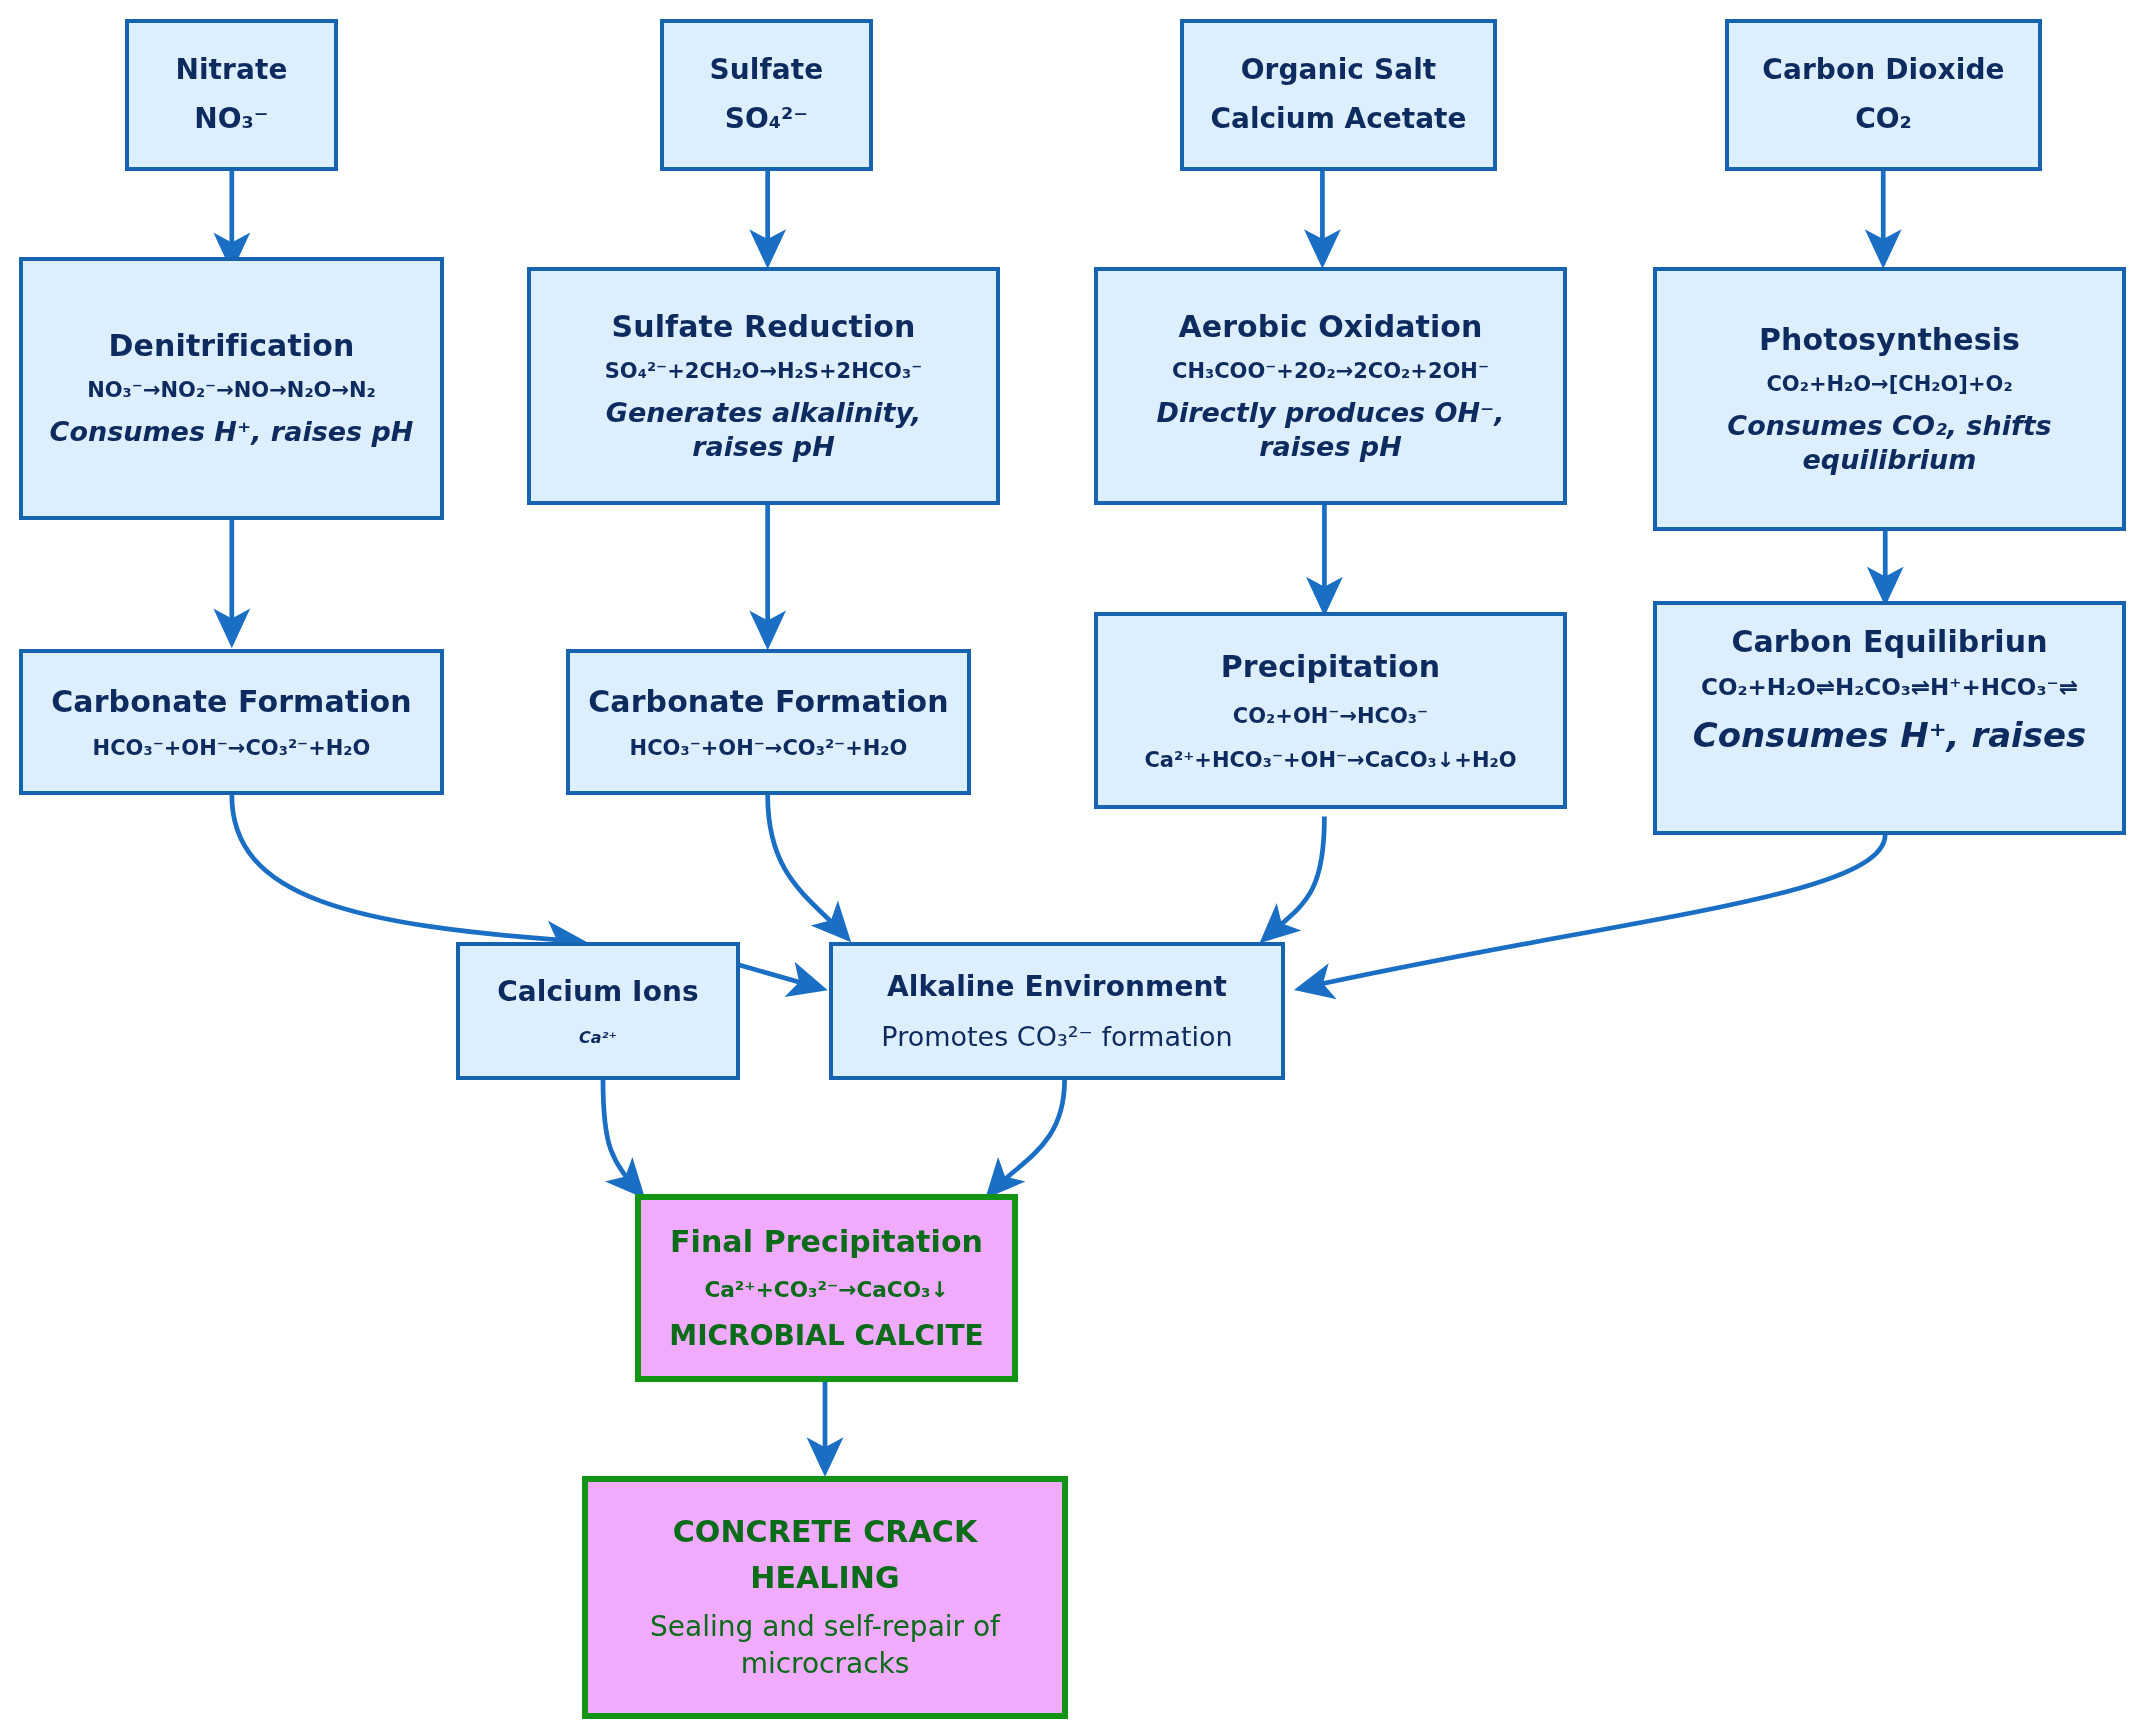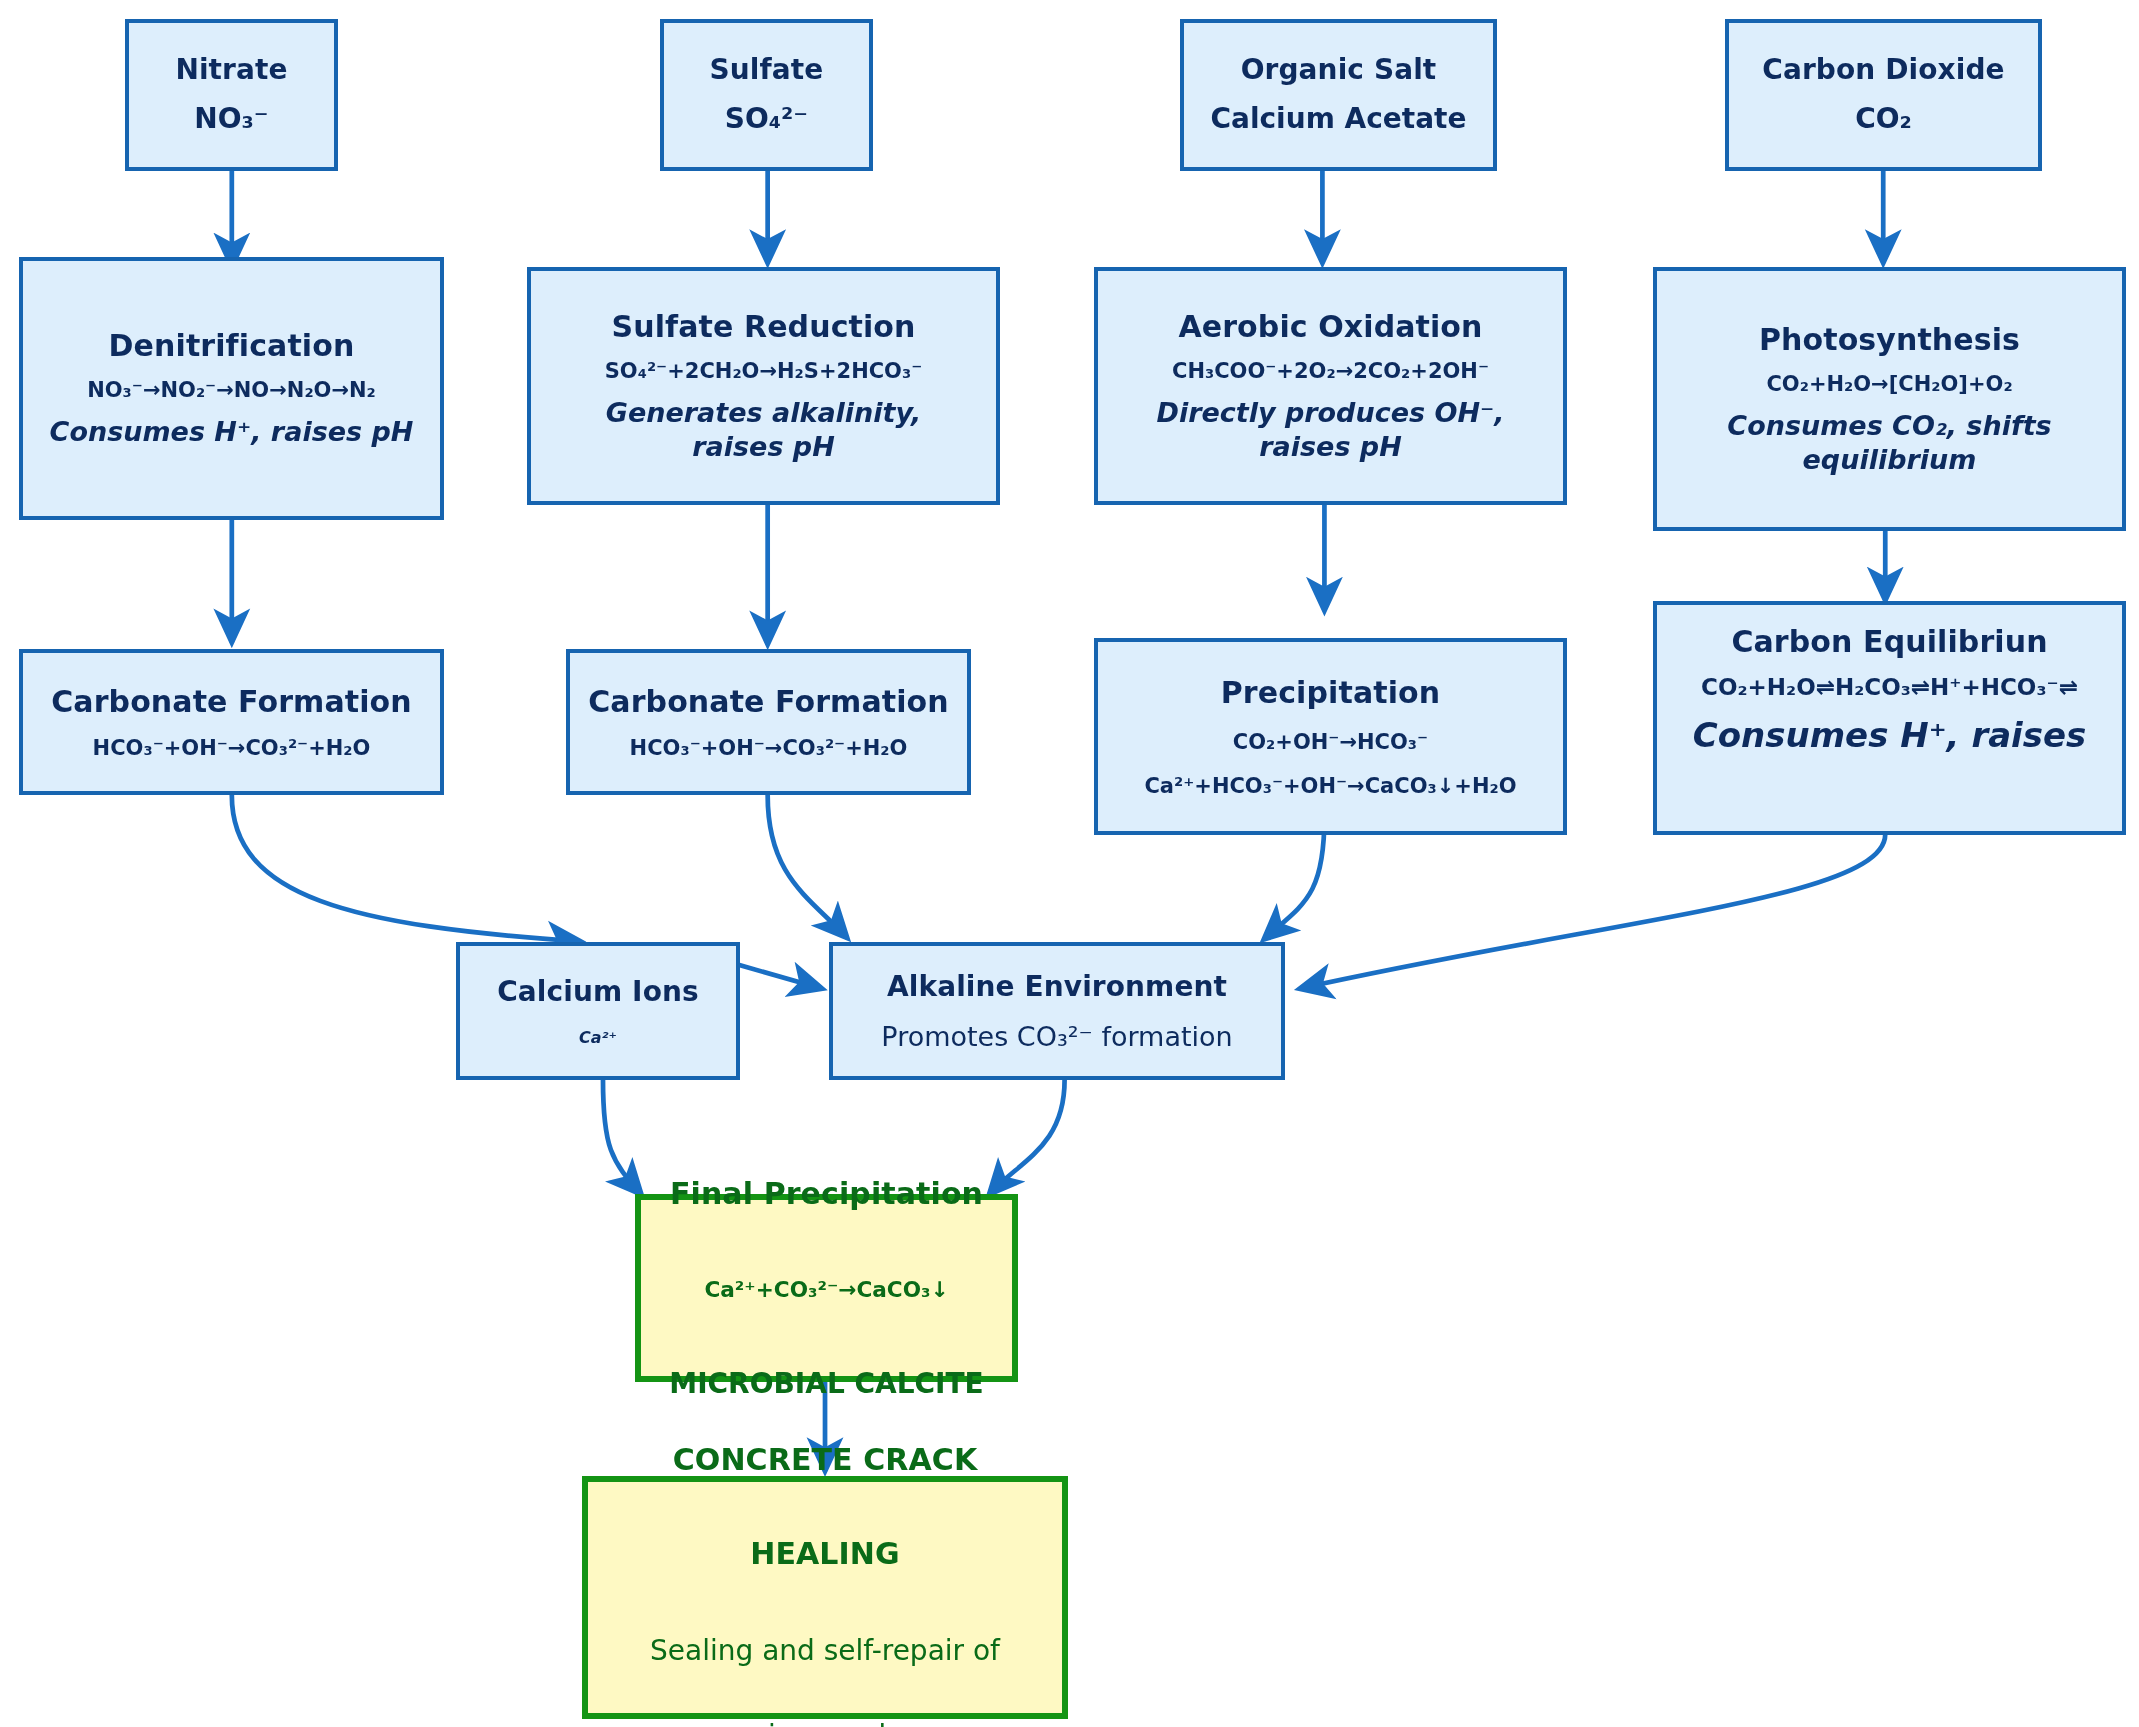--- a/index.html
+++ b/index.html
@@ -11,21 +11,21 @@
   svg.edges{position:absolute;left:0;top:0;width:2140px;height:1727px;pointer-events:none;}
   .node{
     position:absolute;box-sizing:border-box;
     display:flex;flex-direction:column;align-items:center;justify-content:center;
     text-align:center;
   }
   .blue{
     background:#ddeefc;border:4px solid #1664b0;color:#0d2b5e;
   }
   .green{
-    background:#fef9c3;border:6px solid #149414;color:#0a6b18;gap:48px;
+    background:#f0abfc;border:6px solid #149414;color:#0a6b18;
   }
   .ttl{font-weight:bold;letter-spacing:0.1px;}
   .eq{font-weight:bold;}
   .it{font-style:italic;font-weight:bold;}
   .pl{font-weight:normal;}
 
   
   .s-top .ttl{font-size:28px;line-height:1.05;}
   .s-top .sub{font-size:28px;font-weight:bold;margin-top:17.6px;}
   .s-mid .ttl{font-size:30px;margin-bottom:15px;}
@@ -137,21 +137,21 @@
   <div class="node blue s-cf" style="left:19px;top:649px;width:425px;height:146px;">
     <div class="ttl">Carbonate Formation</div>
     <div class="eq">HCO₃⁻+OH⁻→CO₃²⁻+H₂O</div>
   </div>
 
   <div class="node blue s-cf" style="left:566px;top:649px;width:405px;height:146px;">
     <div class="ttl">Carbonate Formation</div>
     <div class="eq">HCO₃⁻+OH⁻→CO₃²⁻+H₂O</div>
   </div>
 
-  <div class="node blue s-prec" style="left:1094px;top:638px;width:473px;height:197px;">
+  <div class="node blue s-prec" style="left:1094px;top:612px;width:473px;height:197px;">
     <div class="ttl">Precipitation</div>
     <div class="eq">CO₂+OH⁻→HCO₃⁻</div>
     <div class="eq" style="margin-bottom:0">Ca²⁺+HCO₃⁻+OH⁻→CaCO₃↓+H₂O</div>
   </div>
 
   <div class="node blue s-ce ovf" style="left:1653px;top:601px;width:473px;height:234px;">
     <div class="ttl">Carbon Equilibriun</div>
     <div class="eq">CO₂+H₂O⇌H₂CO₃⇌H⁺+HCO₃⁻⇌</div>
     <div class="it">Consumes H⁺, raises</div>
   </div>

